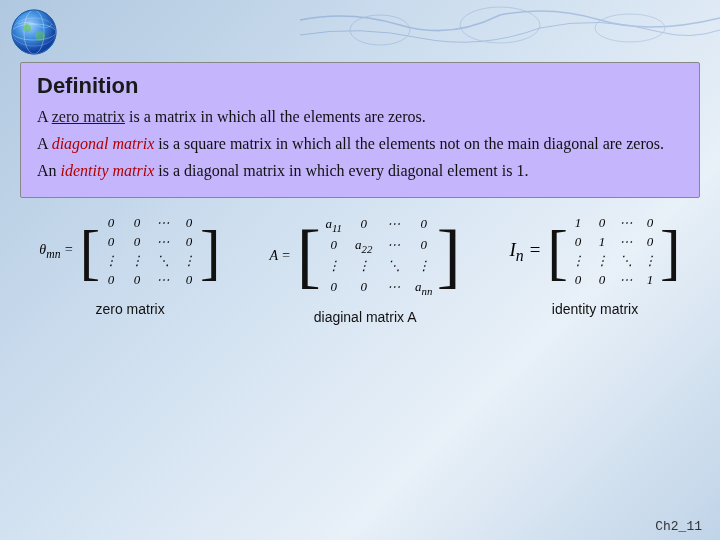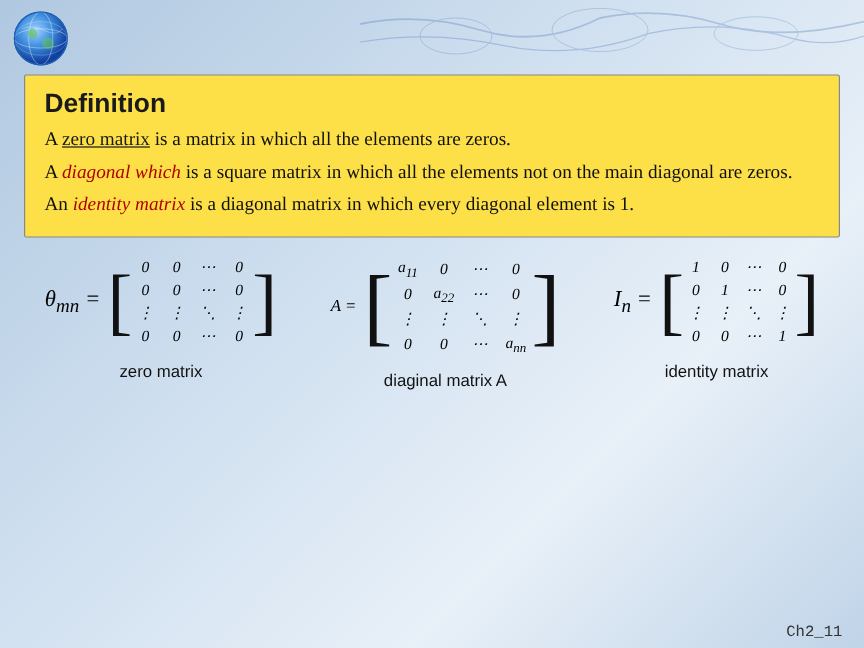--- a/index.html
+++ b/index.html
@@ -57,21 +57,21 @@
       opacity: 0.25;
       z-index: 1;
       overflow: hidden;
     }
 
     
     .definition-box {
       position: relative;
       z-index: 2;
       margin: 2px 20px 8px 20px;
-      background: #fde047;
+      background: #c4b5fd;
       border: 1.5px solid #888;
       border-radius: 2px;
       padding: 10px 28px 12px 16px;
     }
 
     .def-title {
       font-family: 'Arial', sans-serif;
       font-size: 22px;
       font-weight: bold;
       color: #1a1a1a;
@@ -221,32 +221,32 @@
 
 </div>
 
 <div class="definition-box">
   <div class="def-title">Definition</div>
 
   <div class="def-para">
     A <span class="term">zero matrix</span> is a matrix in which all the elements are zeros.
   </div>
   <div class="def-para">
-    A <span class="highlight">diagonal which</span> is a square matrix in which all the elements not on the main diagonal are zeros.
+    A <span class="highlight">diagonal matrix</span> is a square matrix in which all the elements not on the main diagonal are zeros.
   </div>
   <div class="def-para">
     An <span class="highlight">identity matrix</span> is a diagonal matrix in which every diagonal element is 1.
   </div>
 </div>
 
 <div class="math-section">
 
   <div class="math-block">
     <div class="matrix-wrap">
-      <span class="matrix-lhs" style="font-style:italic; font-size:19px;">θ<sub>mn</sub> =</span>
+      <span class="matrix-lhs" style="font-style:italic; font-size:14px;">θ<sub>mn</sub> =</span>
       <span class="matrix-bracket-left" style="font-size:62px; line-height:0.85;">[</span>
       <div class="matrix-cells grid4x4">
         <span class="cell">0</span>
           <span class="cell">0</span>
           <span class="cell">⋯</span>
           <span class="cell">0</span>
         <span class="cell">0</span>
           <span class="cell">0</span>
           <span class="cell">⋯</span>
           <span class="cell">0</span>

